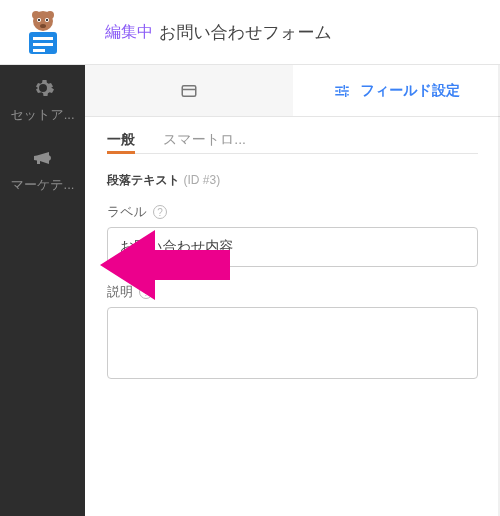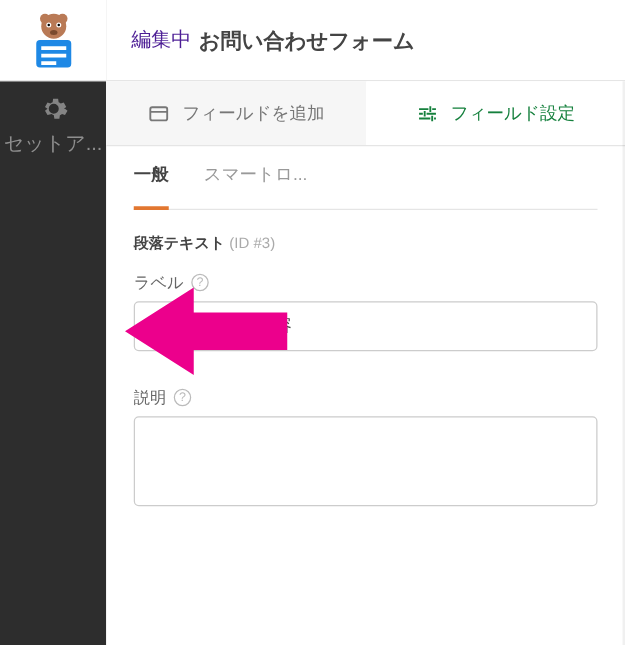--- a/index.html
+++ b/index.html
@@ -1,40 +1,40 @@
 <!DOCTYPE html>
 <html><head>
 <meta charset="utf-8">
 <style>
 *{box-sizing:border-box;margin:0;padding:0;font-family:-apple-system,BlinkMacSystemFont,"Segoe UI","Hiragino Sans",Meiryo,sans-serif}
 body{width:500px;height:516px;overflow:hidden;background:#fff;position:relative}
 .app{display:flex;height:100%}
 .sidebar{width:85px;background:#2d2d2d;display:flex;flex-direction:column;flex-shrink:0}
 .logo-box{height:65px;background:#fff;display:flex;align-items:center;justify-content:center;border-bottom:1px solid #e5e5e5}
 .logo{width:48px;height:48px;position:relative}
-.nav-item{display:flex;flex-direction:column;align-items:center;justify-content:center;height:70px;color:#8e8e8e;cursor:pointer;font-size:16px;gap:6px}
+.nav-item{display:flex;flex-direction:column;align-items:center;justify-content:center;height:70px;color:#8e8e8e;cursor:pointer;font-size:13px;gap:6px}
 .nav-item.active{background:#e27730;color:#fff}
 .nav-item.highlighted{outline:4px solid #ec008c;outline-offset:-2px}
 .nav-icon{width:24px;height:24px;fill:currentColor}
 .main{flex:1;display:flex;flex-direction:column;background:#fff;min-width:0}
 .header{height:65px;display:flex;align-items:center;padding:0 20px;border-bottom:1px solid #e5e5e5}
-.header-prefix{color:#4c1d95;font-size:16px;margin-right:6px}
-.header-title{font-size:17px;font-weight:700;color:#444}
+.header-prefix{color:#8b5cf6;font-size:16px;margin-right:6px}
+.header-title{font-size:17px;font-weight:400;color:#444}
 .tabs-top{display:flex;height:52px;border-bottom:1px solid #e5e5e5}
 .tab-top{flex:1;display:flex;align-items:center;justify-content:center;gap:10px;font-size:14px;color:#777;cursor:pointer;background:#f6f6f6}
-.tab-top.active{background:#fff;color:#15803d;font-weight:400}
+.tab-top.active{background:#fff;color:#3b82f6;font-weight:700}
 .tab-top svg{width:18px;height:18px;fill:currentColor}
 .panel{padding:0 22px;flex:1;overflow:hidden}
 .subtabs{display:flex;gap:28px;padding:14px 0 0;border-bottom:1px solid #e5e5e5}
-.subtab{font-size:14px;color:#999;padding-bottom:16px;cursor:pointer}
+.subtab{font-size:14px;color:#999;padding-bottom:2px;cursor:pointer}
 .subtab.active{color:#444;font-weight:700;border-bottom:3px solid #e27730;margin-bottom:-1px}
 .field-title{padding:18px 0 14px;font-size:12px}
 .ft-name{font-weight:700;color:#444}
 .ft-id{color:#aaa;font-weight:400}
-.frow{margin-bottom:28px}
+.frow{margin-bottom:16px}
 .flabel{display:flex;align-items:center;gap:6px;font-size:13px;color:#666;margin-bottom:6px}
 .help{width:14px;height:14px;border:1px solid #bbb;border-radius:50%;display:inline-flex;align-items:center;justify-content:center;font-size:10px;color:#bbb}
 .tinput{width:100%;height:40px;border:1px solid #ccc;border-radius:4px;padding:0 12px;font-size:14px;color:#444}
 .tarea{width:100%;height:72px;border:1px solid #ccc;border-radius:4px;padding:10px 12px;font-size:14px;resize:none}
 .req-row{display:flex;align-items:center;gap:10px;padding-top:14px;border-top:1px solid #eee;margin-top:8px}
 .toggle{width:32px;height:18px;background:#ddd;border-radius:9px;position:relative;cursor:pointer}
 .toggle::after{content:"";position:absolute;width:14px;height:14px;background:#fff;border-radius:50%;top:2px;left:2px;box-shadow:0 1px 2px rgba(0,0,0,.2)}
 .req-label{font-size:14px;color:#666}
 .vbar{position:absolute;right:0;top:65px;bottom:0;width:2px;background:rgba(0,0,0,.06)}
 .arrow{position:absolute;left:100px;top:225px;pointer-events:none}
@@ -62,35 +62,40 @@
             <rect x="14" y="41" width="12" height="3" fill="#fff"></rect>
           </svg>
       </div>
     </div>
     <div class="nav-item">
       <svg class="nav-icon" viewBox="0 0 24 24">
           <path d="M12 8a4 4 0 100 8 4 4 0 000-8zm9 4l2 1.5-2 3.5-2.4-.8a7 7 0 01-1.7 1l-.4 2.8h-4l-.4-2.8a7 7 0 01-1.7-1L7 17l-2-3.5L7 12l-2-1.5L7 7l2.4.8a7 7 0 011.7-1L11.5 4h4l.4 2.8a7 7 0 011.7 1L20 7l2 3.5L20 12z" opacity=".9"></path>
         </svg>
       <span>セットア...</span>
     </div>
+    <div class="nav-item">
+      <svg class="nav-icon" viewBox="0 0 24 24">
+          <path d="M3 10v4l3 .5V18h3v-3l9 3V6L6 9.5 3 10zm17 2a3 3 0 00-2-2.8v5.6A3 3 0 0020 12z"></path>
+        </svg>
+      <span>マーケテ...</span>
+    </div>
   </div>
 
   <div class="main">
     <div class="header">
       <span class="header-prefix">編集中</span>
       <span class="header-title">お問い合わせフォーム</span>
     </div>
 
     <div class="tabs-top">
       <div class="tab-top">
         <svg viewBox="0 0 24 24">
             <rect x="3" y="5" width="18" height="14" rx="2" fill="none" stroke="currentColor" stroke-width="2"></rect>
             <line x1="3" y1="10" x2="21" y2="10" stroke="currentColor" stroke-width="2"></line>
           </svg>
-        <span>フィールドを追加</span>
       </div>
       <div class="tab-top active">
         <svg viewBox="0 0 24 24">
             <path d="M3 6h10v2H3zM17 6h4v2h-4zM14 4h2v6h-2zM3 11h4v2H3zM11 11h10v2H11zM8 9h2v6H8zM3 16h12v2H3zM19 16h2v2h-2zM16 14h2v6h-2z"></path>
           </svg>
         <span>フィールド設定</span>
       </div>
     </div>
 
     <div class="panel">

